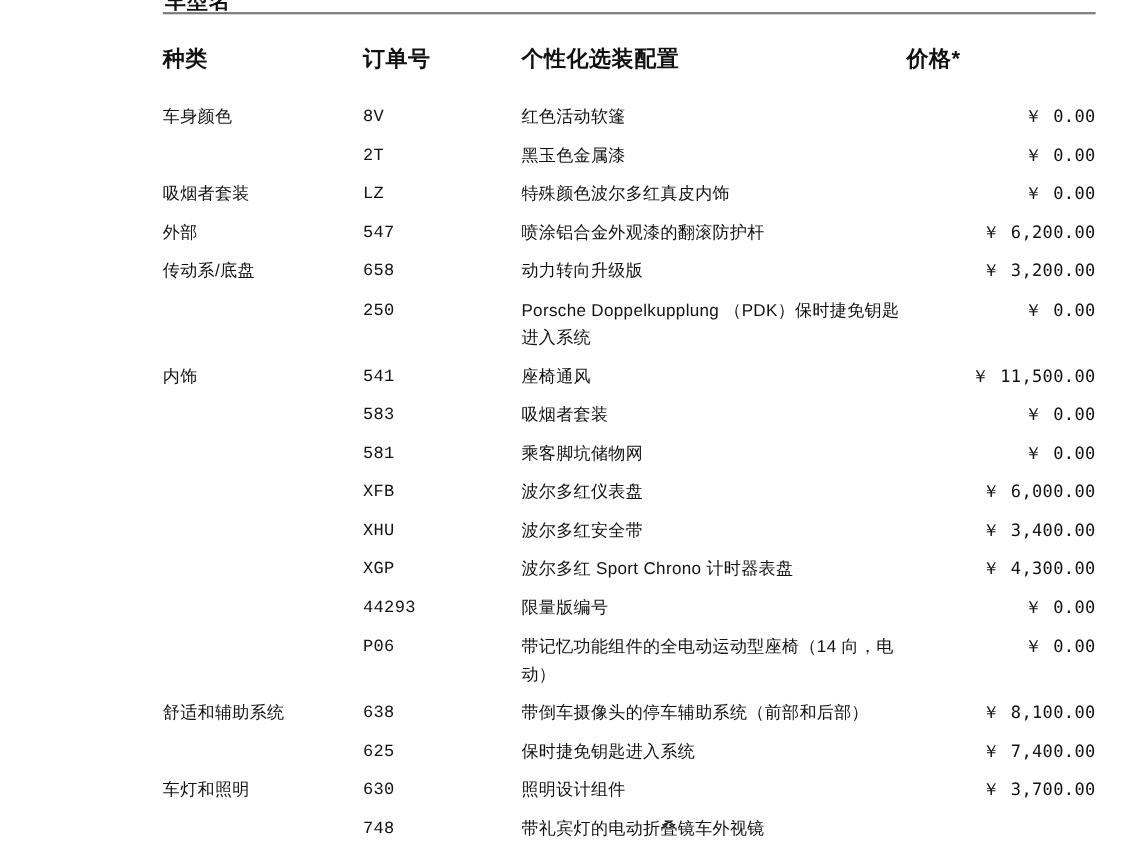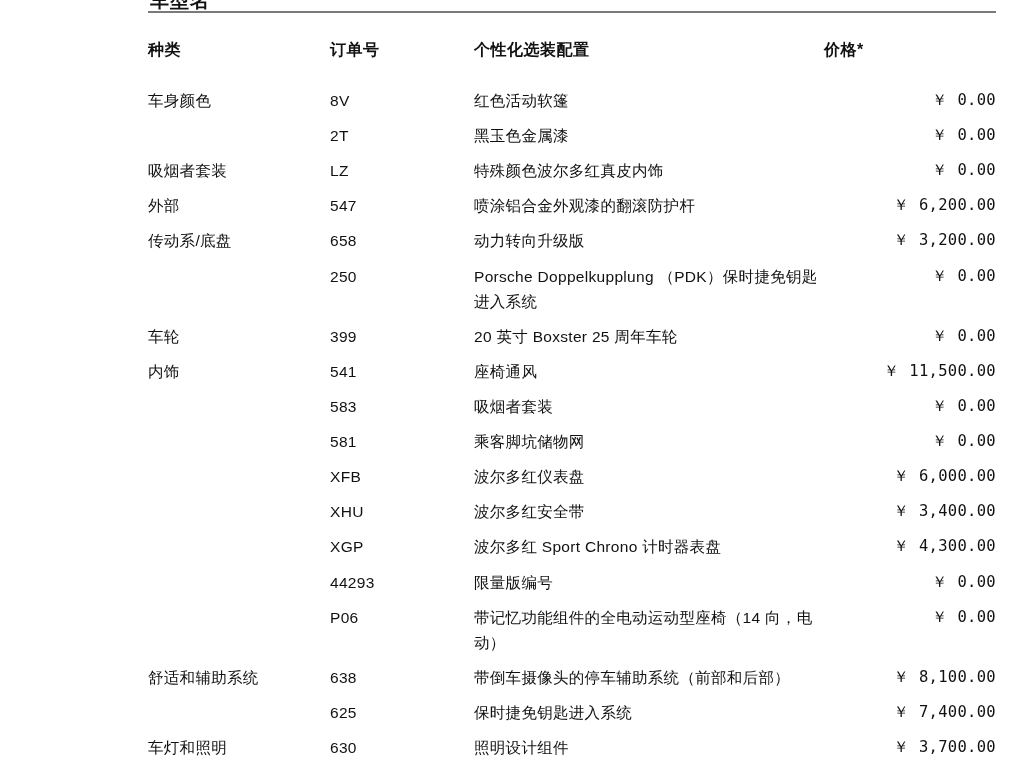--- a/index.html
+++ b/index.html
@@ -43,40 +43,40 @@
     width: 848px;
     border-collapse: collapse;
     table-layout: fixed;
   }
   table.options col.c-cat { width: 182px; }
   table.options col.c-code { width: 144px; }
   table.options col.c-desc { width: 350px; }
   table.options col.c-price { width: 172px; }
 
   table.options thead th {
-    font-size: 16px;
+    font-size: 20px;
     font-weight: bold;
     text-align: left;
     padding: 6px 0 22px 0;
     vertical-align: top;
     letter-spacing: 0.5px;
   }
   table.options thead th.price-h {
     padding-right: 6px;
   }
   table.options td {
     font-size: 15.5px;
     vertical-align: top;
     padding: 5px 0 5px 0;
     line-height: 1.62;
     letter-spacing: 0.3px;
   }
   td.cat { padding-right: 8px; }
   td.code {
-    font-family: Liberation Sans, sans-serif;
+    font-family: Liberation Mono, monospace;
     font-size: 14.5px;
     letter-spacing: 0px;
   }
   td.desc { padding-right: 18px; }
   td.price {
     text-align: right;
     font-family: "DejaVu Sans Mono", monospace;
     font-size: 14.5px;
     white-space: nowrap;
     padding-right: 6px;
@@ -137,26 +137,20 @@
           <td class="desc">动力转向升级版</td>
           <td class="price"><span class="cur">￥</span><span>3,200.00</span></td>
         </tr>
         <tr>
           <td class="cat"></td>
           <td class="code">250</td>
           <td class="desc">Porsche Doppelkupplung （PDK）保时捷免钥匙进入系统</td>
           <td class="price"><span class="cur">￥</span><span>0.00</span></td>
         </tr>
         <tr>
-          <td class="cat">车轮</td>
-          <td class="code">399</td>
-          <td class="desc">20 英寸 Boxster 25 周年车轮</td>
-          <td class="price"><span class="cur">￥</span><span>0.00</span></td>
-        </tr>
-        <tr>
           <td class="cat">内饰</td>
           <td class="code">541</td>
           <td class="desc">座椅通风</td>
           <td class="price"><span class="cur">￥</span><span>11,500.00</span></td>
         </tr>
         <tr>
           <td class="cat"></td>
           <td class="code">583</td>
           <td class="desc">吸烟者套装</td>
           <td class="price"><span class="cur">￥</span><span>0.00</span></td>

